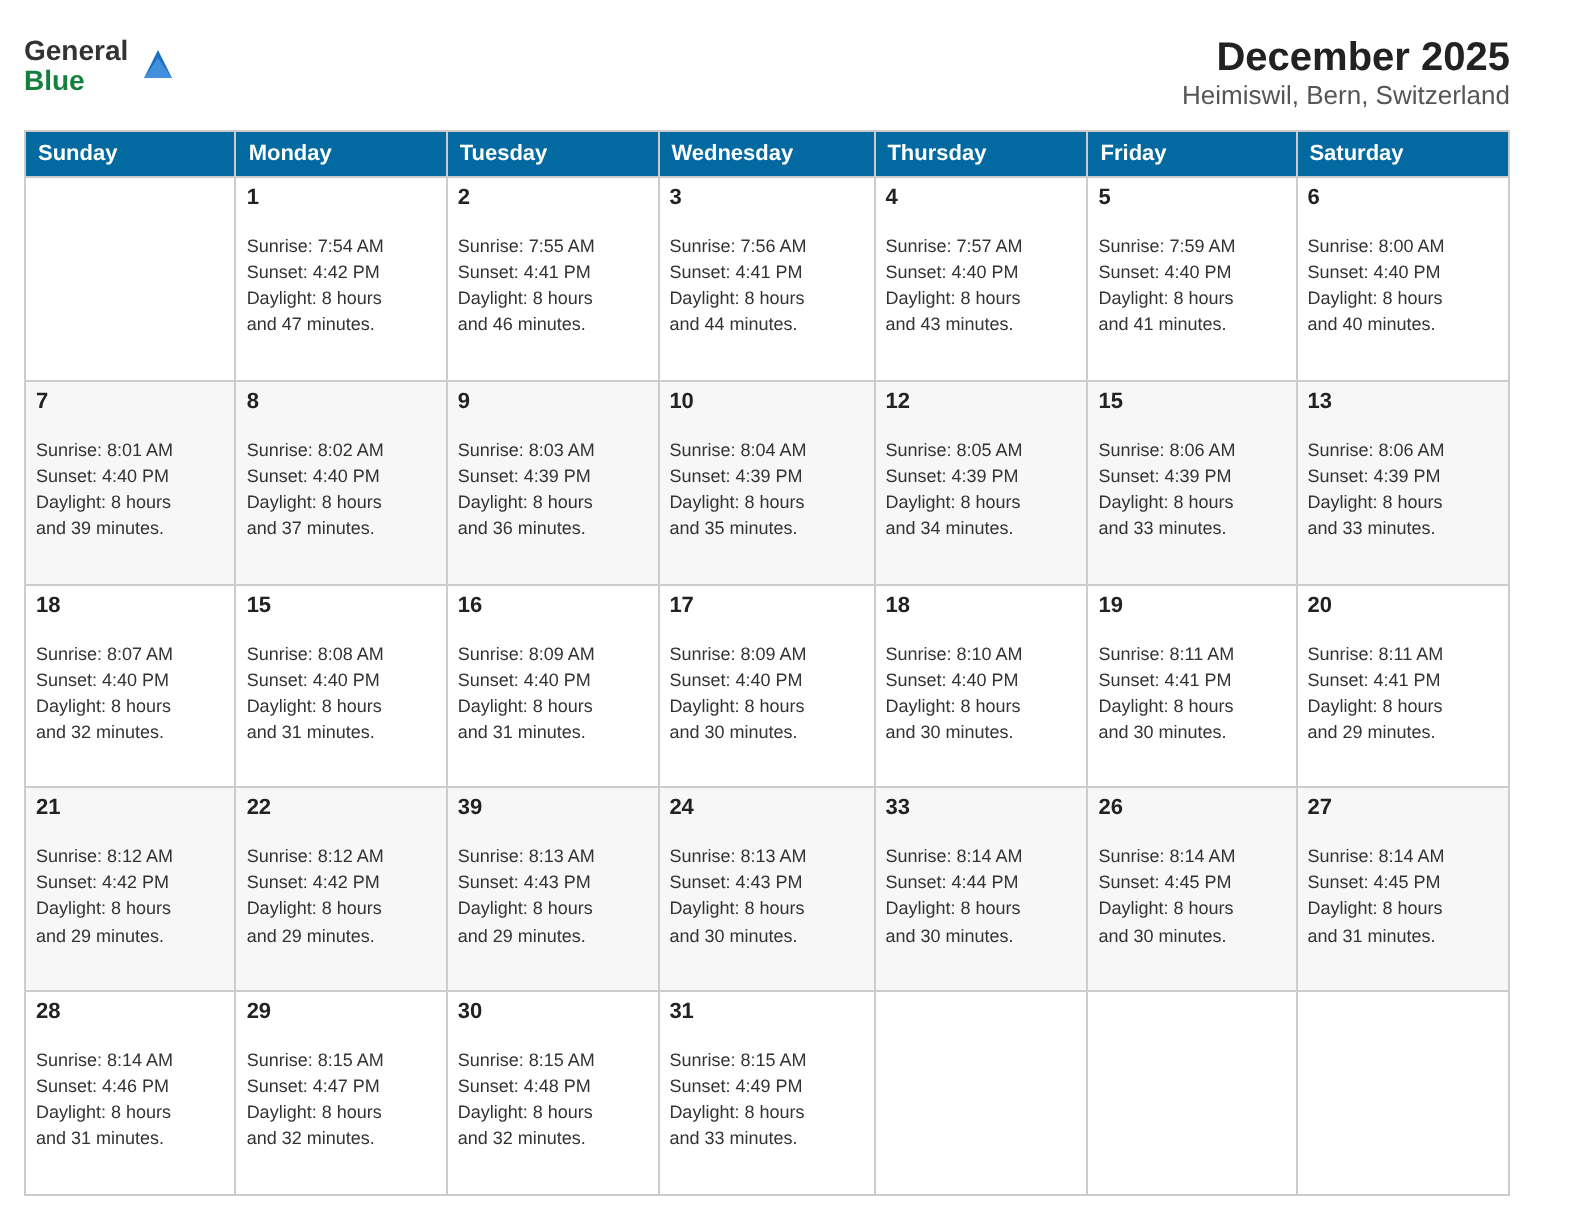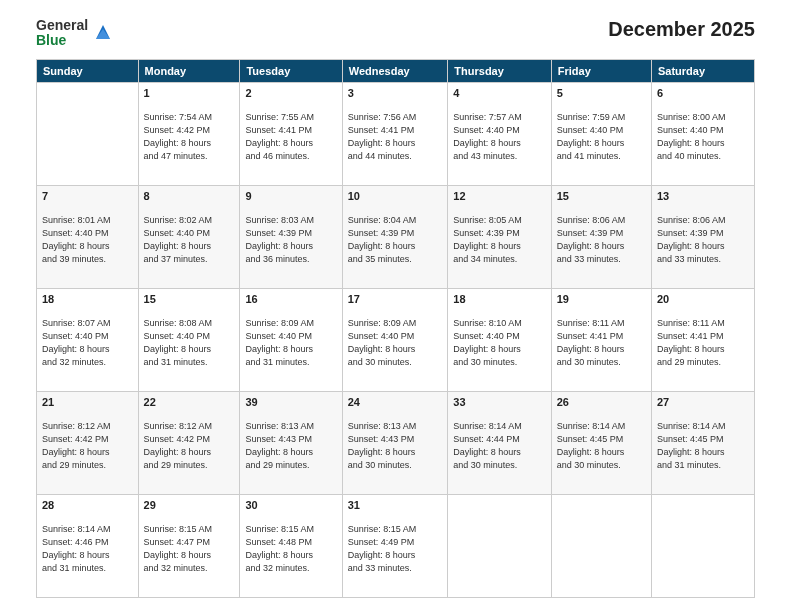--- a/index.html
+++ b/index.html
@@ -6,21 +6,21 @@
     body {
       font-family: Arial, sans-serif;
       background: #fff;
       width: 792px;
       height: 612px;
       overflow: hidden;
     }
     .page {
       width: 775px;
       height: 612px;
-      padding: 18px 20px 14px 36px;
+      padding: 18px 20px 14px 12px;
       display: flex;
       flex-direction: column;
     }
     .header {
       display: flex;
       justify-content: space-between;
       align-items: flex-start;
       margin-bottom: 10px;
     }
     .logo {
@@ -61,21 +61,21 @@
       font-size: 13px;
       color: #555;
     }
     .calendar {
       width: 100%;
       border-collapse: collapse;
       flex: 1;
       font-size: 9.5px;
     }
     .calendar thead tr th {
-      background-color: #0c4a6e;
+      background-color: #0369a1;
       color: #fff;
       text-align: left;
       padding: 5px 6px;
       font-size: 11px;
       font-weight: bold;
       border: 1px solid #ccc;
     }
     .calendar tbody tr td {
       border: 1px solid #ccc;
       vertical-align: top;
@@ -114,20 +114,21 @@
         <span class="logo-general">General</span>
         <span class="logo-blue">Blue</span>
       </div>
       <svg class="logo-icon" viewBox="0 0 22 22">
         <polygon points="4,18 11,4 18,18" fill="#1a6fc4"></polygon>
         <polygon points="4,18 11,8 18,18" fill="#6ab0f5" opacity="0.5"></polygon>
       </svg>
     </div>
     <div class="title-block">
       <div class="month-title">December 2025</div>
+      <div class="location">Heimiswil, Bern, Switzerland</div>
     </div>
   </div>
 
   <table class="calendar">
     <thead>
       <tr>
         <th>Sunday</th>
         <th>Monday</th>
         <th>Tuesday</th>
         <th>Wednesday</th>

